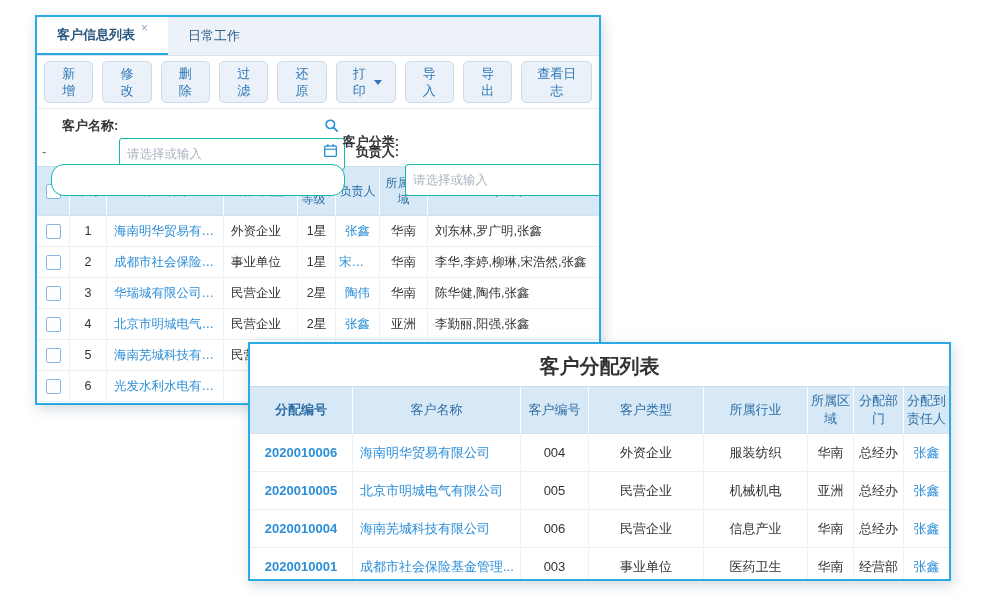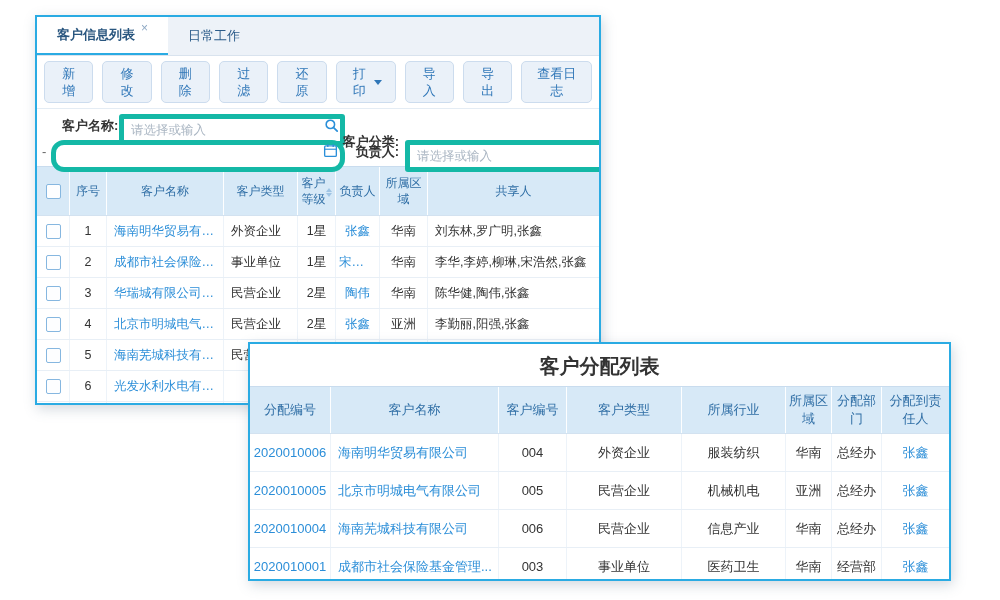--- a/index.html
+++ b/index.html
@@ -27,23 +27,23 @@
   .tbtn{
     display:inline-flex;align-items:center;gap:5px;font-size:13px;color:#3077b8;
     background:#eaf1f9;border:1px solid #ccdcee;border-radius:5px;padding:3px 13px;line-height:17px;
   }
   .caret-down{width:0;height:0;border-left:4px solid transparent;border-right:4px solid transparent;border-top:5px solid #3077b8;display:inline-block;}
 
   
   .filters{position:relative;height:57px;font-size:13px;}
   .f-label{position:absolute;font-weight:bold;color:#333;line-height:23px;}
   .f-input{
-    position:absolute;height:32px;border:5px solid #14b8a6;border-radius:3px;
+    position:absolute;height:32px;border:1px solid #14b8a6;border-radius:3px;
     font-size:12.5px;color:#333;padding:0 22px 0 7px;box-sizing:border-box;outline:none;
-    font-family:"Liberation Sans","DejaVu Sans",sans-serif;background:#fff;
+    font-family:"Liberation Sans","DejaVu Sans",sans-serif;background:#fff;margin-top:24px;
   }
   .f-input::placeholder{color:#a9b5c2;}
   .f-input.rounded{border-radius:13px;}
   .f-icon{position:absolute;pointer-events:auto;}
 
   
   .thead{display:flex;background:#d7e9f7;color:#2f6ea5;align-items:stretch;
          border-top:1px solid #c9dcee;border-bottom:1px solid #d3e2f0;}
   .th{display:flex;align-items:center;justify-content:center;text-align:center;
       border-right:1px solid rgba(255,255,255,.95);line-height:1.35;box-sizing:border-box;padding:2px 3px;}
@@ -57,21 +57,21 @@
 
   
   #t1 .thead{height:48px;font-size:12px;}
   #t1 .trow{height:30px;font-size:12.5px;}
   .p1c0{width:33px;}.p1c1{width:37px;}.p1c2{width:117px;}.p1c3{width:74px;}
   .p1c4{width:38px;}.p1c5{width:44px;}.p1c6{width:48px;}.p1c7{flex:1;}
 
   
   #t2 .thead{height:46px;font-size:13px;}
   #t2 .trow{height:37px;font-size:13px;}
-  .p2c0{width:81px;}.p2c1{width:168px;}.p2c2{width:68px;}.p2c3{width:115px;}
+  .p2c0{width:103px;font-weight:bold;}.p2c1{width:168px;}.p2c2{width:68px;}.p2c3{width:115px;}
   .p2c4{width:104px;}.p2c5{width:46px;}.p2c6{width:50px;}.p2c7{flex:1;}
 
   .checkbox{width:13px;height:13px;border:1px solid #86b7e0;border-radius:2px;background:#fdfeff;display:inline-block;}
 
   .sort-icon{display:inline-flex;flex-direction:column;gap:1px;margin-top:2px;}
   .sort-icon i{width:0;height:0;border-left:3.5px solid transparent;border-right:3.5px solid transparent;display:block;}
   .sort-icon i.up{border-bottom:4px solid #9fc4e4;}
   .sort-icon i.dn{border-top:4px solid #9fc4e4;}
   .th-stack{display:flex;flex-direction:row;align-items:center;}
 

